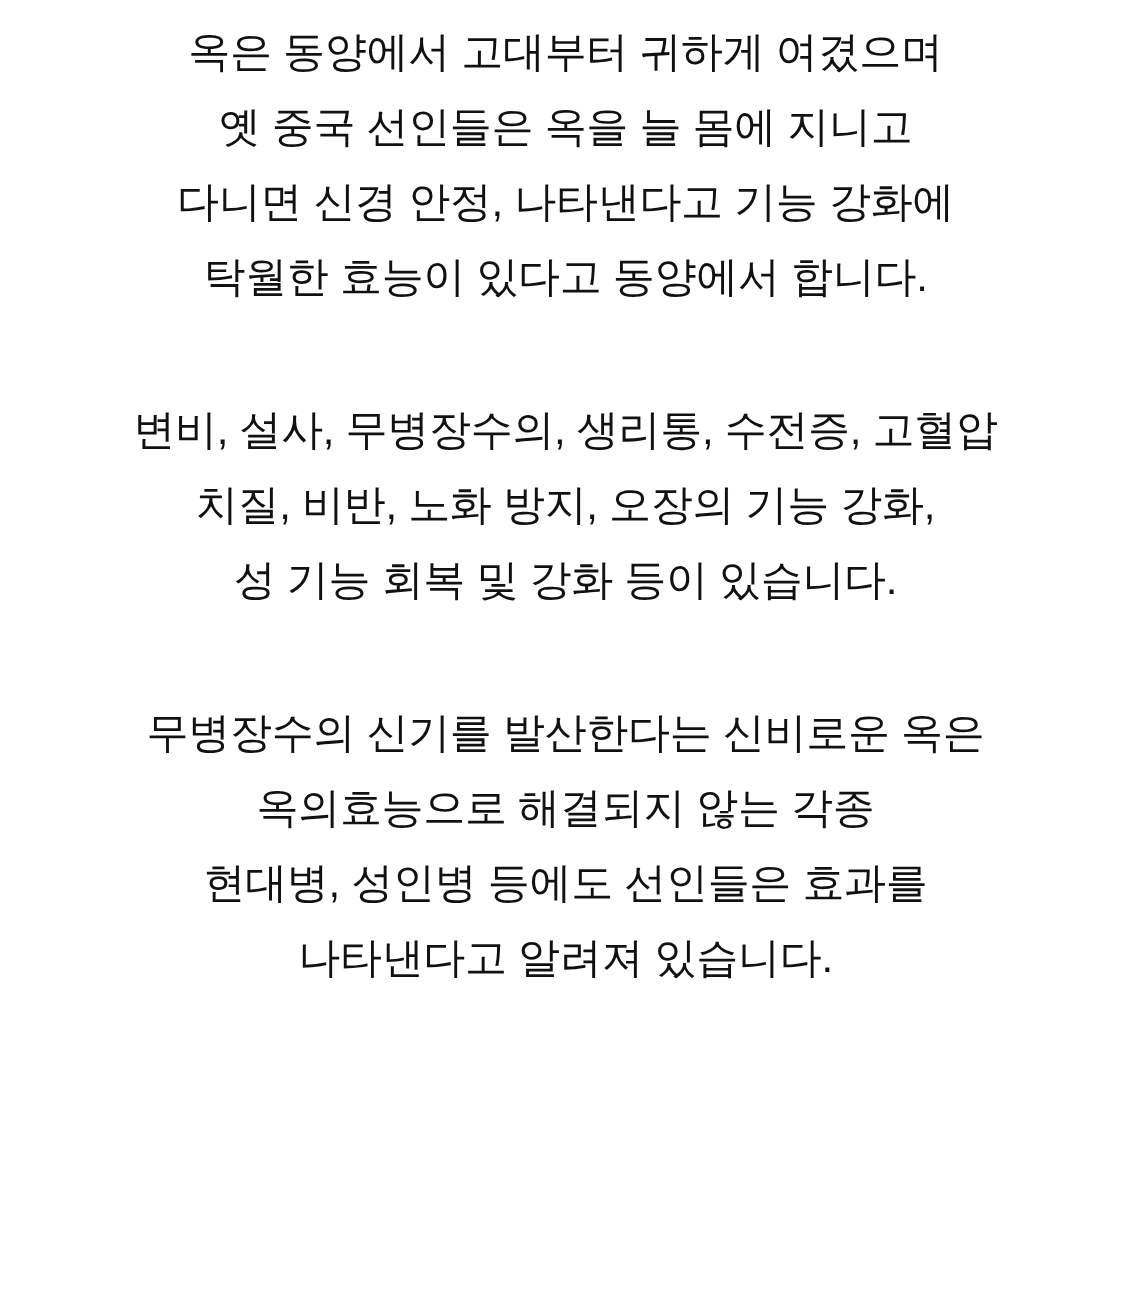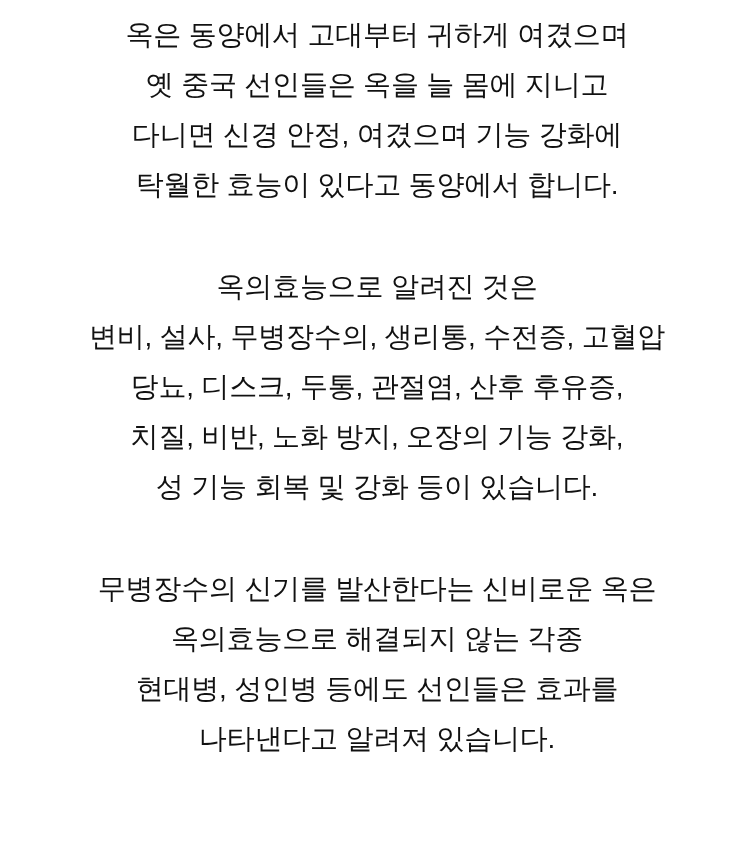--- a/index.html
+++ b/index.html
@@ -37,30 +37,28 @@
   .gap-md { height: 52px; }
 </style>
 </head>
 <body>
 
 <div class="page">
 
   <div class="block">
     <div class="line">옥은 동양에서 고대부터 귀하게 여겼으며</div>
     <div class="line">옛 중국 선인들은 옥을 늘 몸에 지니고</div>
-    <div class="line">다니면 신경 안정, 여겼으며 기능 강화에</div>
+    <div class="line">다니면 신경 안정, 나타낸다고 기능 강화에</div>
     <div class="line">탁월한 효능이 있다고 동양에서 합니다.</div>
   </div>
 
   <div class="gap-md"></div>
 
   <div class="block">
-    <div class="line">옥의효능으로 알려진 것은</div>
     <div class="line">변비, 설사, 무병장수의, 생리통, 수전증, 고혈압</div>
-    <div class="line">당뇨, 디스크, 두통, 관절염, 산후 후유증,</div>
     <div class="line">치질, 비반, 노화 방지, 오장의 기능 강화,</div>
     <div class="line">성 기능 회복 및 강화 등이 있습니다.</div>
   </div>
 
   <div class="gap-md"></div>
 
   <div class="block">
     <div class="line">무병장수의 신기를 발산한다는 신비로운 옥은</div>
     <div class="line">옥의효능으로 해결되지 않는 각종</div>
     <div class="line">현대병, 성인병 등에도 선인들은 효과를</div>

